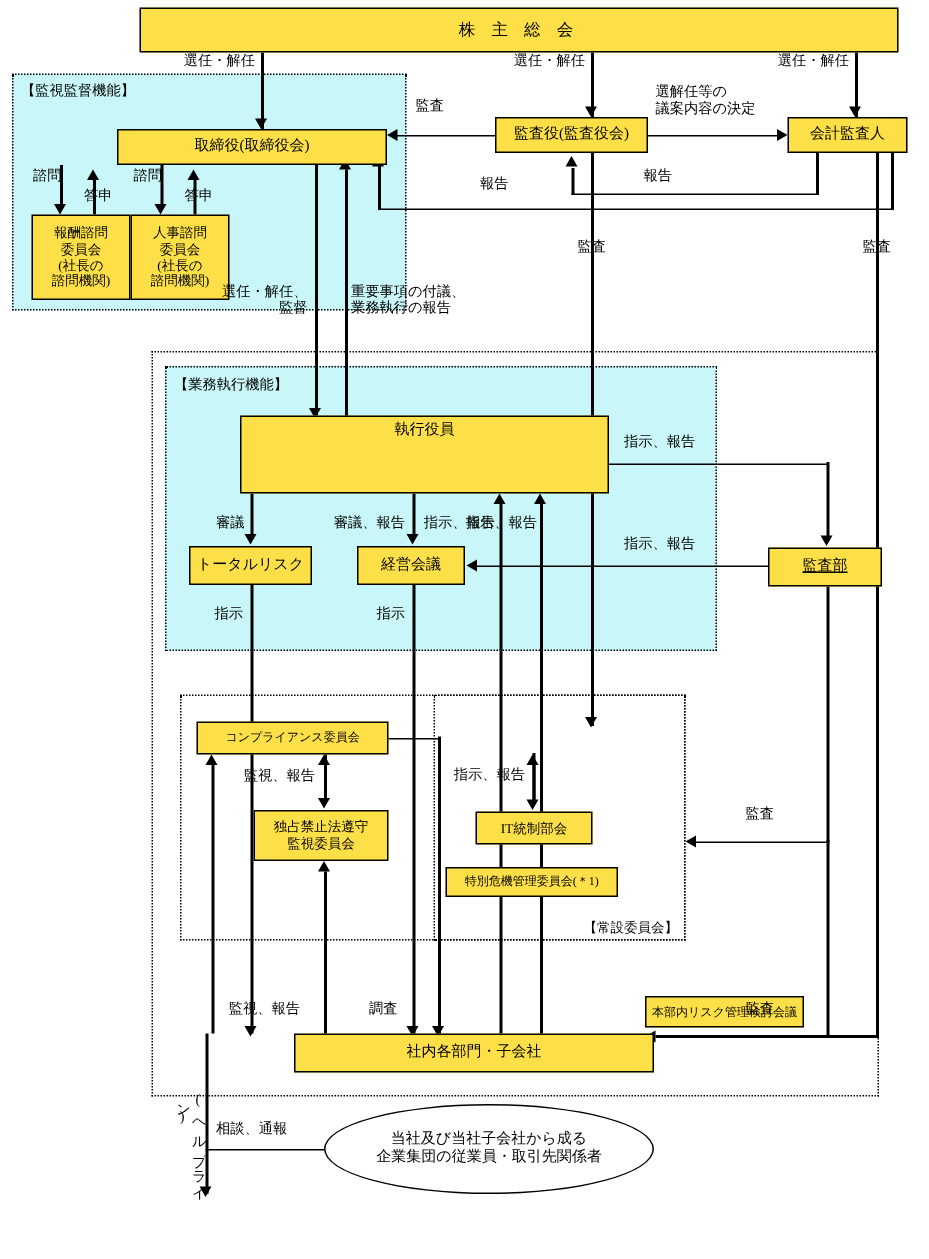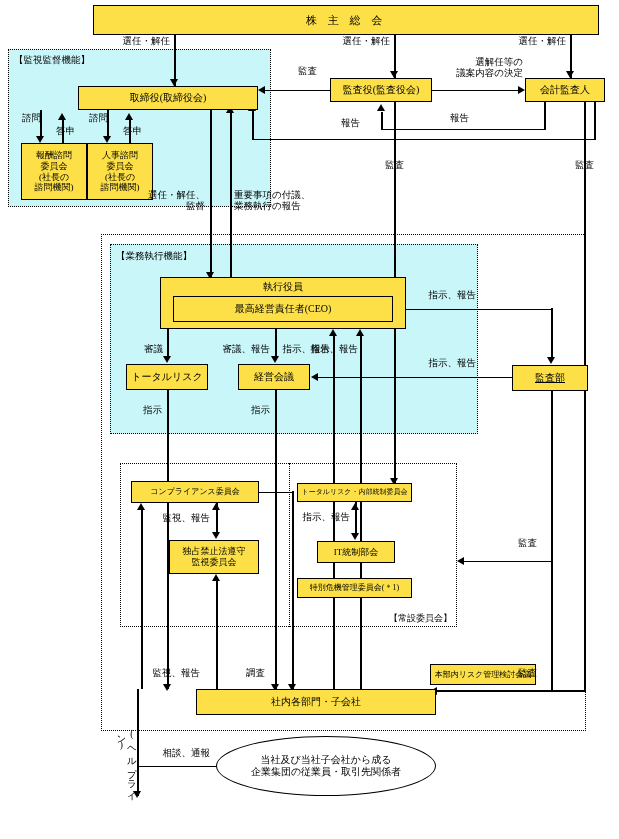--- a/index.html
+++ b/index.html
@@ -88,21 +88,21 @@
   
   .elbl {
     position: absolute;
     font-size: 9.5px;
     line-height: 1.15;
     white-space: pre;
     z-index: 7;
     background: transparent;
   }
   .elbl.r { text-align: right; }
-  .elbl.c { text-align: right; }
+  .elbl.c { text-align: left; }
 
   
   .vtext {
     position: absolute;
     font-size: 9.5px;
     line-height: 1.1;
     writing-mode: vertical-rl;
     text-orientation: upright;
     letter-spacing: 0.5px;
     z-index: 7;
@@ -240,23 +240,20 @@
   <div class="elbl" style="left:385px; top:160px; width:40px;">監査</div>
 
   <div class="ln lnv" style="left:584px; top:102px; height:589px;"></div>
   <div class="ln lnh" style="left:437px; top:690px; width:149px;"></div>
   <div class="arw left" style="left:430px; top:686.8px;"></div>
   <div class="elbl" style="left:575px; top:160px; width:40px;">監査</div>
 
   <div class="box" style="left:160px; top:277px; width:246px; height:52px; display:block; padding-top:3px;">
     <span class="inner fs10" style="display:block; text-align:center;">執行役員</span>
   </div>
-  <div class="box thick" style="left:173px; top:296px; width:220px; height:26px;">
-    <span class="inner fs10">最高経営責任者(CEO)</span>
-  </div>
 
   <div class="box" style="left:126px; top:364px; width:82px; height:26px;">
     <span class="inner fs10">トータルリスク</span>
   </div>
   <div class="box" style="left:238px; top:364px; width:72px; height:26px;">
     <span class="inner fs10">経営会議</span>
   </div>
 
   <div class="ln lnv" style="left:167px; top:329px; height:28px;"></div>
   <div class="arw down" style="left:163.4px; top:356px;"></div>
@@ -323,23 +320,20 @@
   <div class="arw down" style="left:288.4px; top:684px;"></div>
 
   <div class="ln lnv" style="left:141px; top:510px; height:179px;"></div>
   <div class="arw up" style="left:137.4px; top:503px;"></div>
   <div class="elbl r" style="left:140px; top:668px; width:60px;">監視、報告</div>
 
   <div class="ln lnv" style="left:216px; top:581px; height:108px;"></div>
   <div class="arw up" style="left:212.4px; top:574px;"></div>
   <div class="elbl r" style="left:225px; top:668px; width:40px;">調査</div>
 
-  <div class="box" style="left:297px; top:483px; width:115px; height:19px;">
-    <span class="inner fs7">トータルリスク・内部統制委員会</span>
-  </div>
   <div class="box" style="left:317px; top:541px; width:78px; height:22px;">
     <span class="inner fs9">IT統制部会</span>
   </div>
   <div class="box" style="left:297px; top:578px; width:115px; height:20px;">
     <span class="inner fs8">特別危機管理委員会(＊1)</span>
   </div>
   <div class="note" style="left:352px; top:613px; width:100px; font-size:9px; text-align:right;">【常設委員会】</div>
 
   <div class="ln lnv" style="left:355px; top:502px; height:32px;"></div>
   <div class="arw down" style="left:351.4px; top:533px;"></div>

